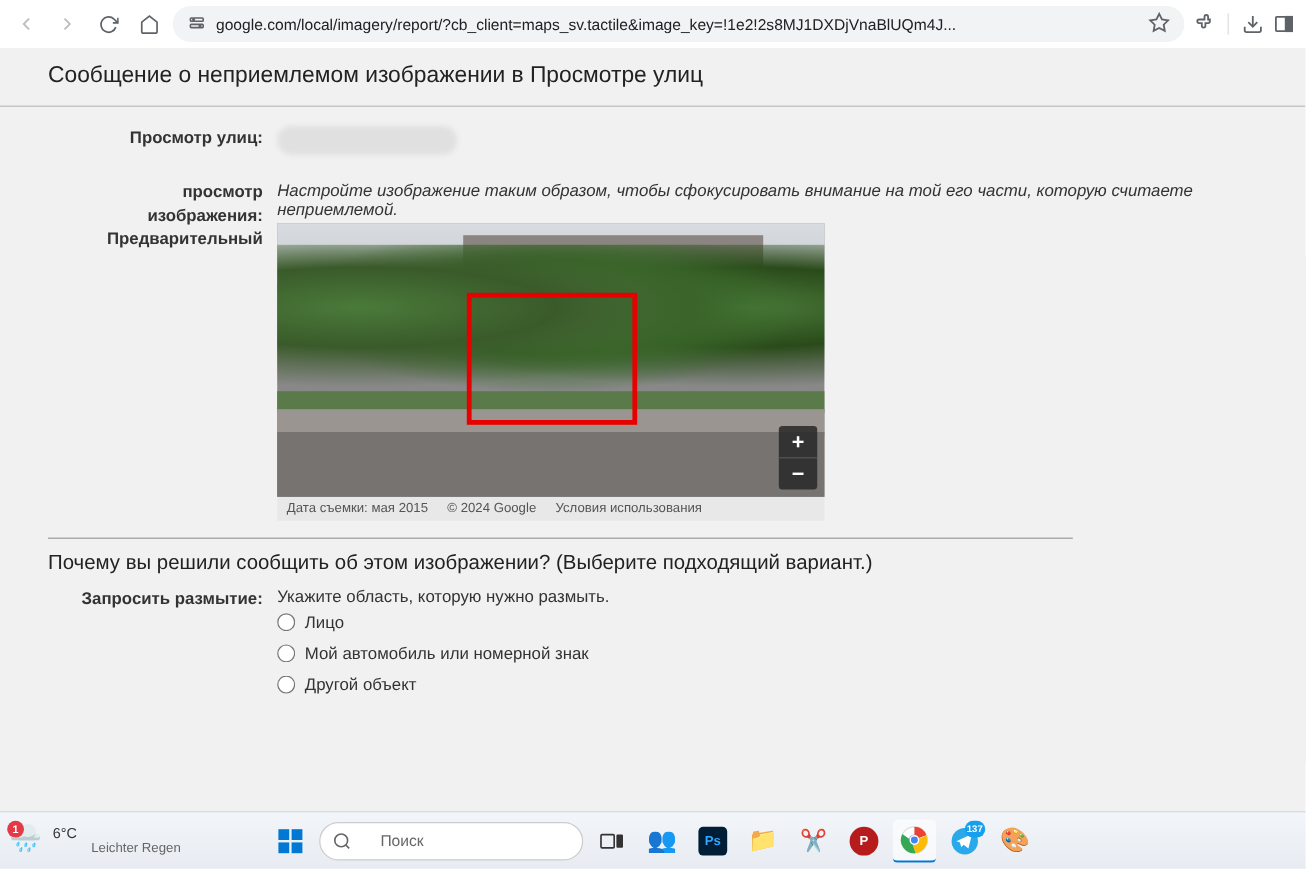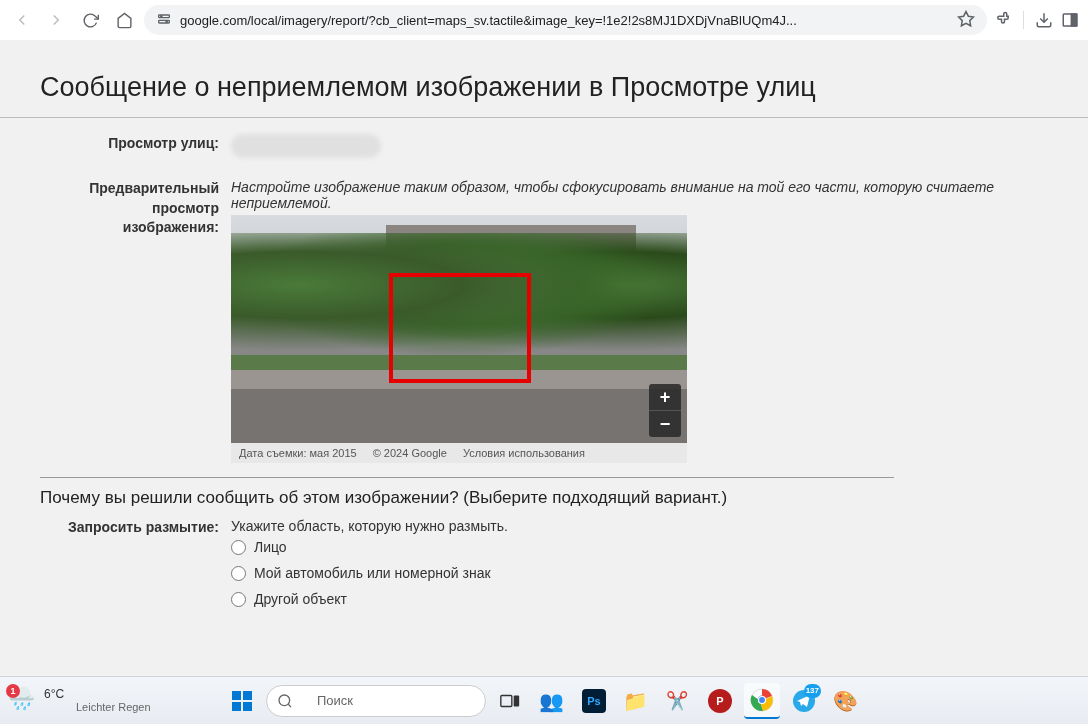--- a/index.html
+++ b/index.html
@@ -9,21 +9,21 @@
   .browser-bar { height: 40px; display: flex; align-items: center; padding: 0 8px; gap: 6px; background: #fff; }
   .nav-btn { width: 28px; height: 28px; display: flex; align-items: center; justify-content: center; border-radius: 50%; cursor: pointer; color: #5f6368; }
   .nav-btn.disabled { color: #bdbdbd; }
   .url-bar { flex: 1; height: 30px; background: #f1f3f4; border-radius: 15px; display: flex; align-items: center; padding: 0 12px; gap: 8px; font-size: 13px; color: #202124; }
   .url-text { flex: 1; white-space: nowrap; overflow: hidden; text-overflow: ellipsis; }
   .chrome-icon { width: 20px; height: 20px; display: flex; align-items: center; justify-content: center; color: #5f6368; cursor: pointer; }
   .chrome-sep { width: 1px; height: 18px; background: #ddd; margin: 0 4px; }
   
   
   .page { background: #f1f1f1; height: 636px; overflow-y: auto; }
-  .page-title { font-size: 27px; font-weight: normal; color: #222; padding: 12px 40px 14px; margin-top: 20px; }
+  .page-title { font-size: 19px; font-weight: normal; color: #222; padding: 12px 40px 14px; }
   .hr-full { border: none; border-top: 1px solid #bbb; }
   
   .form-section { padding: 16px 40px 0; margin-left: 16px; }
   .form-row { display: flex; margin-bottom: 8px; }
   .form-label { width: 175px; text-align: right; padding-right: 12px; font-size: 14px; color: #333; font-weight: bold; line-height: 1.4; }
   .form-value { flex: 1; font-size: 14px; color: #333; }
   .redacted { display: inline-block; width: 150px; height: 24px; background: #e0e0e0; border-radius: 14px; filter: blur(2px); }
   
   .sv-preview { position: relative; width: 456px; height: 228px; background: #888; margin-top: 4px; }
   .sv-sky { position: absolute; top: 0; left: 0; right: 0; height: 50px; background: linear-gradient(#d8dce0, #c8ccd0); }
@@ -131,22 +131,22 @@
   <hr class="hr-full">
 
   <div class="form-section">
     <div class="form-row">
       <div class="form-label">Просмотр улиц:</div>
       <div class="form-value"><span class="redacted"></span></div>
     </div>
 
     <div class="form-row" style="margin-top:18px;">
       <div class="form-label">
+        <div>просмотр изображения:</div>
         <div>Предварительный</div>
-        <div>просмотр изображения:</div>
       </div>
       <div class="form-value">
         <div class="italic" style="font-style:italic;">Настройте изображение таким образом, чтобы сфокусировать внимание на той его части, которую считаете неприемлемой.</div>
         <div class="sv-preview">
           <div class="sv-sky"></div>
           <div class="sv-building"></div>
           <div class="sv-trees"></div>
           <div class="sv-grass"></div>
           <div class="sv-sidewalk"></div>
           <div class="sv-road"></div>

